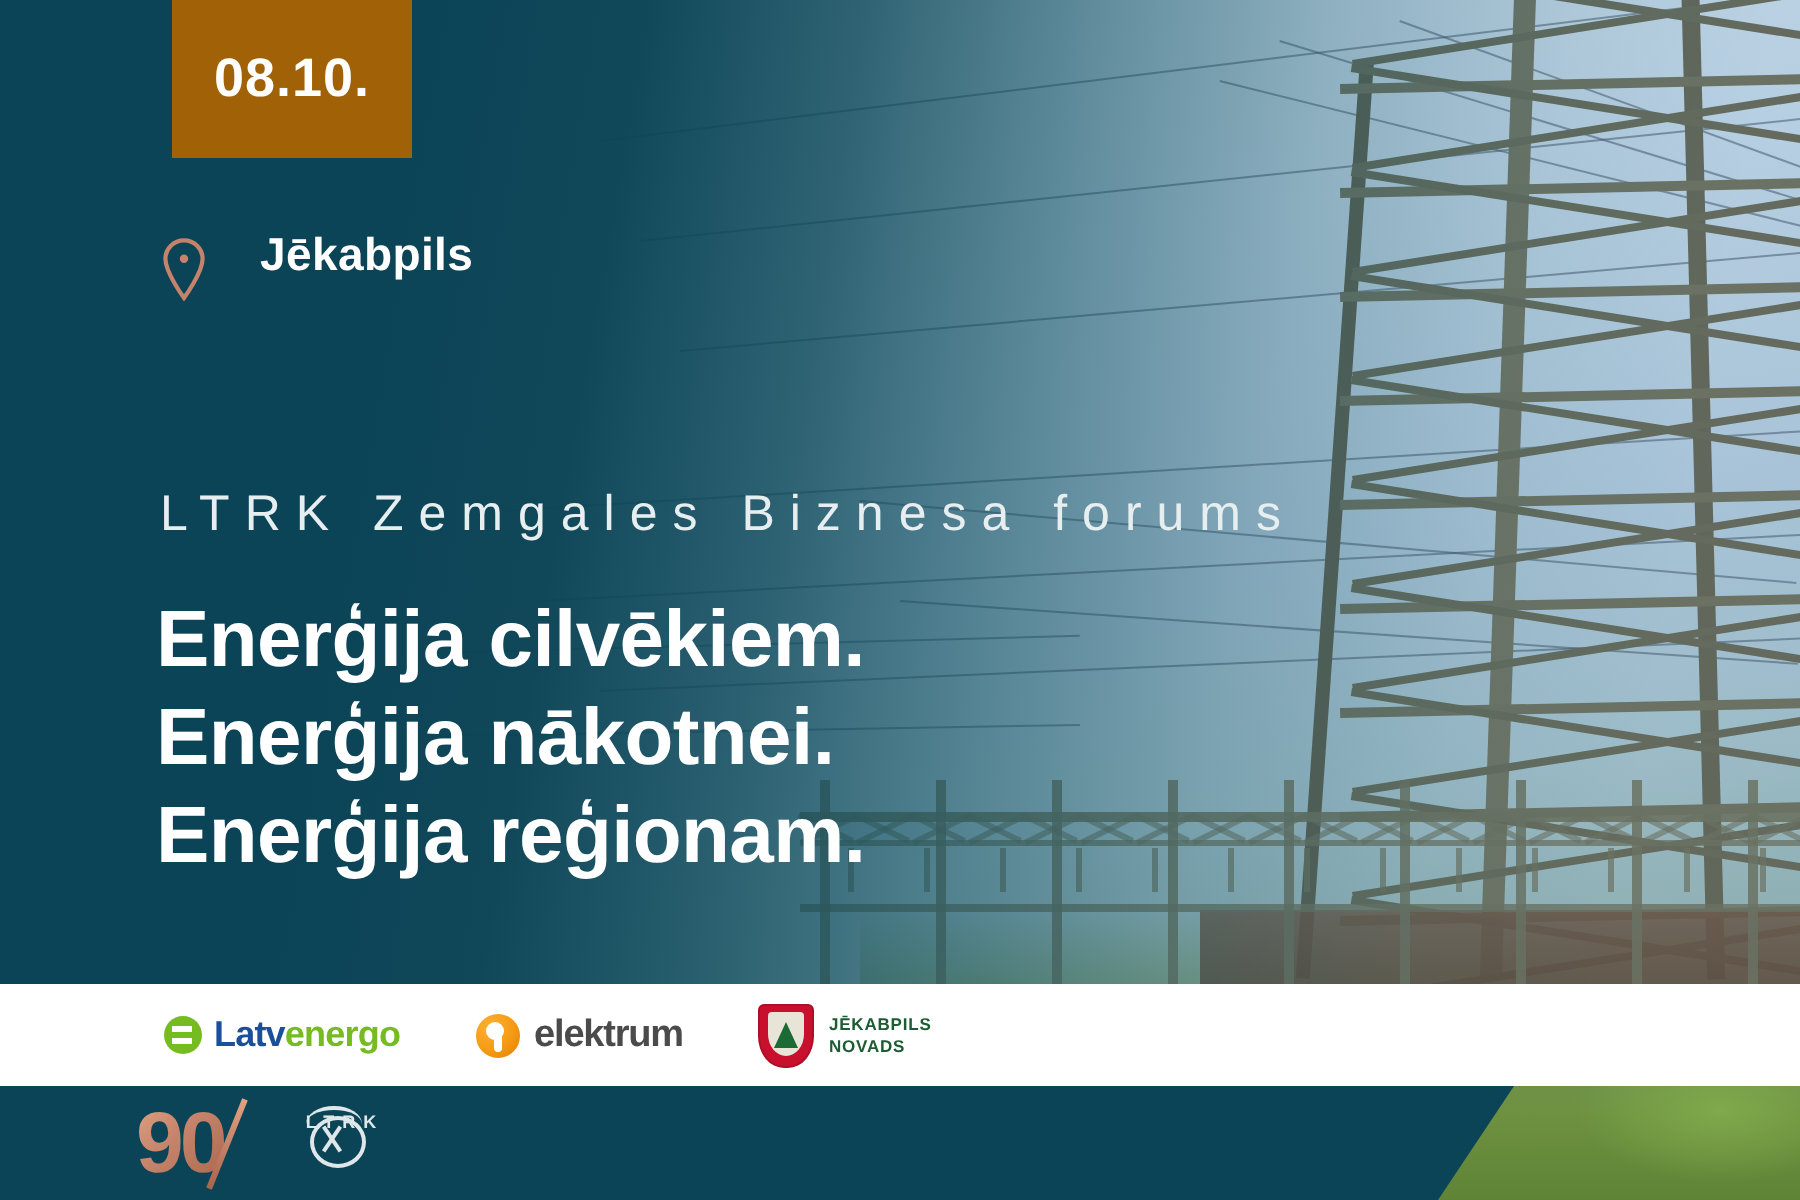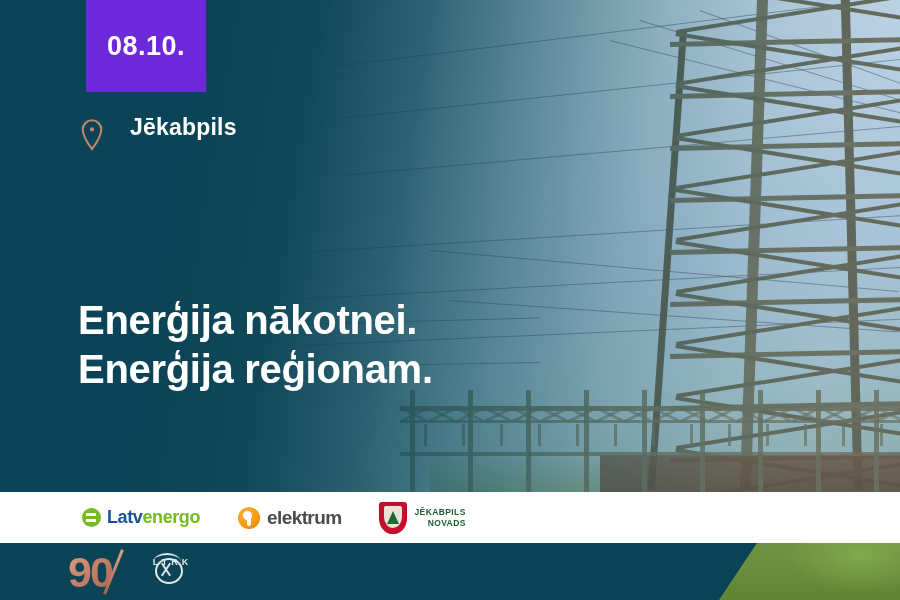--- a/index.html
+++ b/index.html
@@ -50,22 +50,22 @@
       rgba(11,68,86,.97) 33%,
       rgba(12,72,88,.80) 44%,
       rgba(14,78,92,.52) 56%,
       rgba(18,84,96,.26) 68%,
       rgba(22,90,100,.08) 80%,
       rgba(24,92,102,0) 90%);
   }
 
   
   .datebadge{
-    position:absolute;left:86px;top:0;width:120px;height:92px;
-    background:#6d28d9;
+    position:absolute;left:86px;top:0;width:120px;height:79px;
+    background:#a16207;
     display:flex;align-items:center;justify-content:center;
   }
   .datebadge span{
     color:#ffffff;font-size:27px;font-weight:bold;letter-spacing:.5px;
   }
 
   
   .locrow{position:absolute;left:78px;top:112px;width:560px;}
   .pin{position:absolute;left:0;top:6px;width:28px;height:34px;}
   .loctext{
@@ -88,21 +88,21 @@
     letter-spacing:-.3px;
   }
   .headline span{display:block;}
 
   
   .logoband{
     position:absolute;left:0;top:492px;width:900px;height:51px;
     background:#ffffff;
     display:flex;align-items:center;
   }
-  .logoband .slot{display:flex;align-items:center;text-align:right;}
+  .logoband .slot{display:flex;align-items:center;}
   .slot-latvenergo{margin-left:82px;}
   .slot-elektrum{margin-left:38px;}
   .slot-jekabpils{margin-left:38px;}
 
   .lv-mark{width:19px;height:19px;border-radius:50%;background:#76bc21;position:relative;margin-right:6px;}
   .lv-mark::before{content:"";position:absolute;left:4px;top:5px;width:10px;height:2.6px;background:#fff;}
   .lv-mark::after{content:"";position:absolute;left:4px;top:11px;width:10px;height:2.6px;background:#fff;}
   .lv-text{font-size:18px;font-weight:bold;letter-spacing:-.4px;}
   .lv-text .a{color:#1a4f9c;}
   .lv-text .b{color:#76bc21;}
@@ -317,22 +317,24 @@
       <svg width="28" height="34" viewBox="0 0 28 34">
         <path d="M14 2.2c-5.1 0-9.3 4.1-9.3 9.2 0 6.9 9.3 19.6 9.3 19.6s9.3-12.7 9.3-19.6c0-5.1-4.2-9.2-9.3-9.2z" fill="none" stroke="#c4836a" stroke-width="2.1"></path>
         <circle cx="14" cy="11.4" r="2.1" fill="#c4836a"></circle>
       </svg>
     </span>
     <div class="loctext">
       <span class="l2">Jēkabpils</span>
     </div>
   </div>
 
+  <div class="eyebrow">LTRK Zemgales Biznesa forums</div>
 
   <div class="headline">
+    <span>Enerģija cilvēkiem.</span>
     <span>Enerģija nākotnei.</span>
     <span>Enerģija reģionam.</span>
   </div>
 
   <div class="logoband">
 
     <div class="slot slot-latvenergo">
       <span class="lv-mark"></span>
       <span class="lv-text"><span class="a">Latv</span><span class="b">energo</span></span>
     </div>

